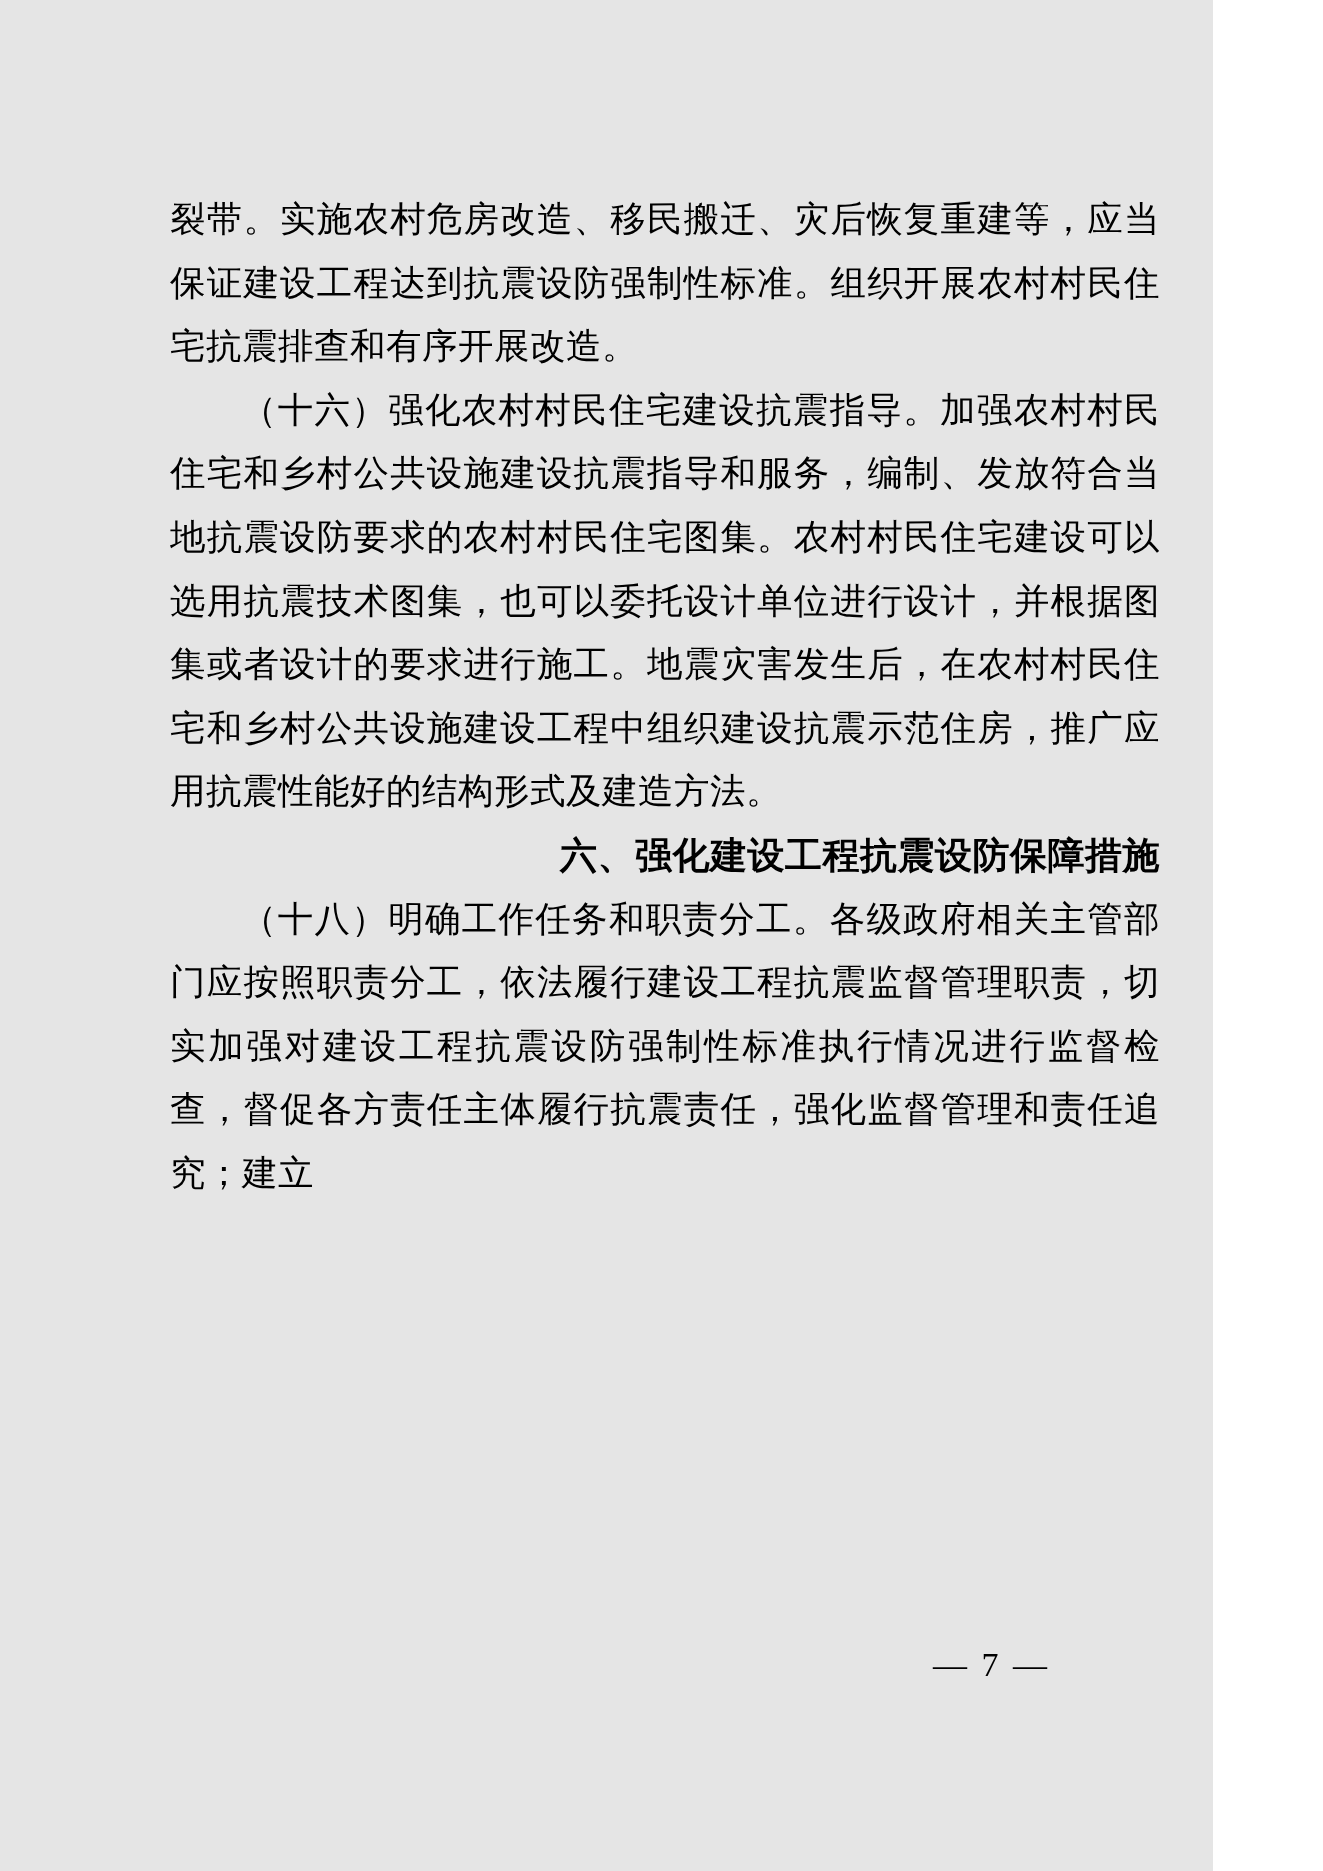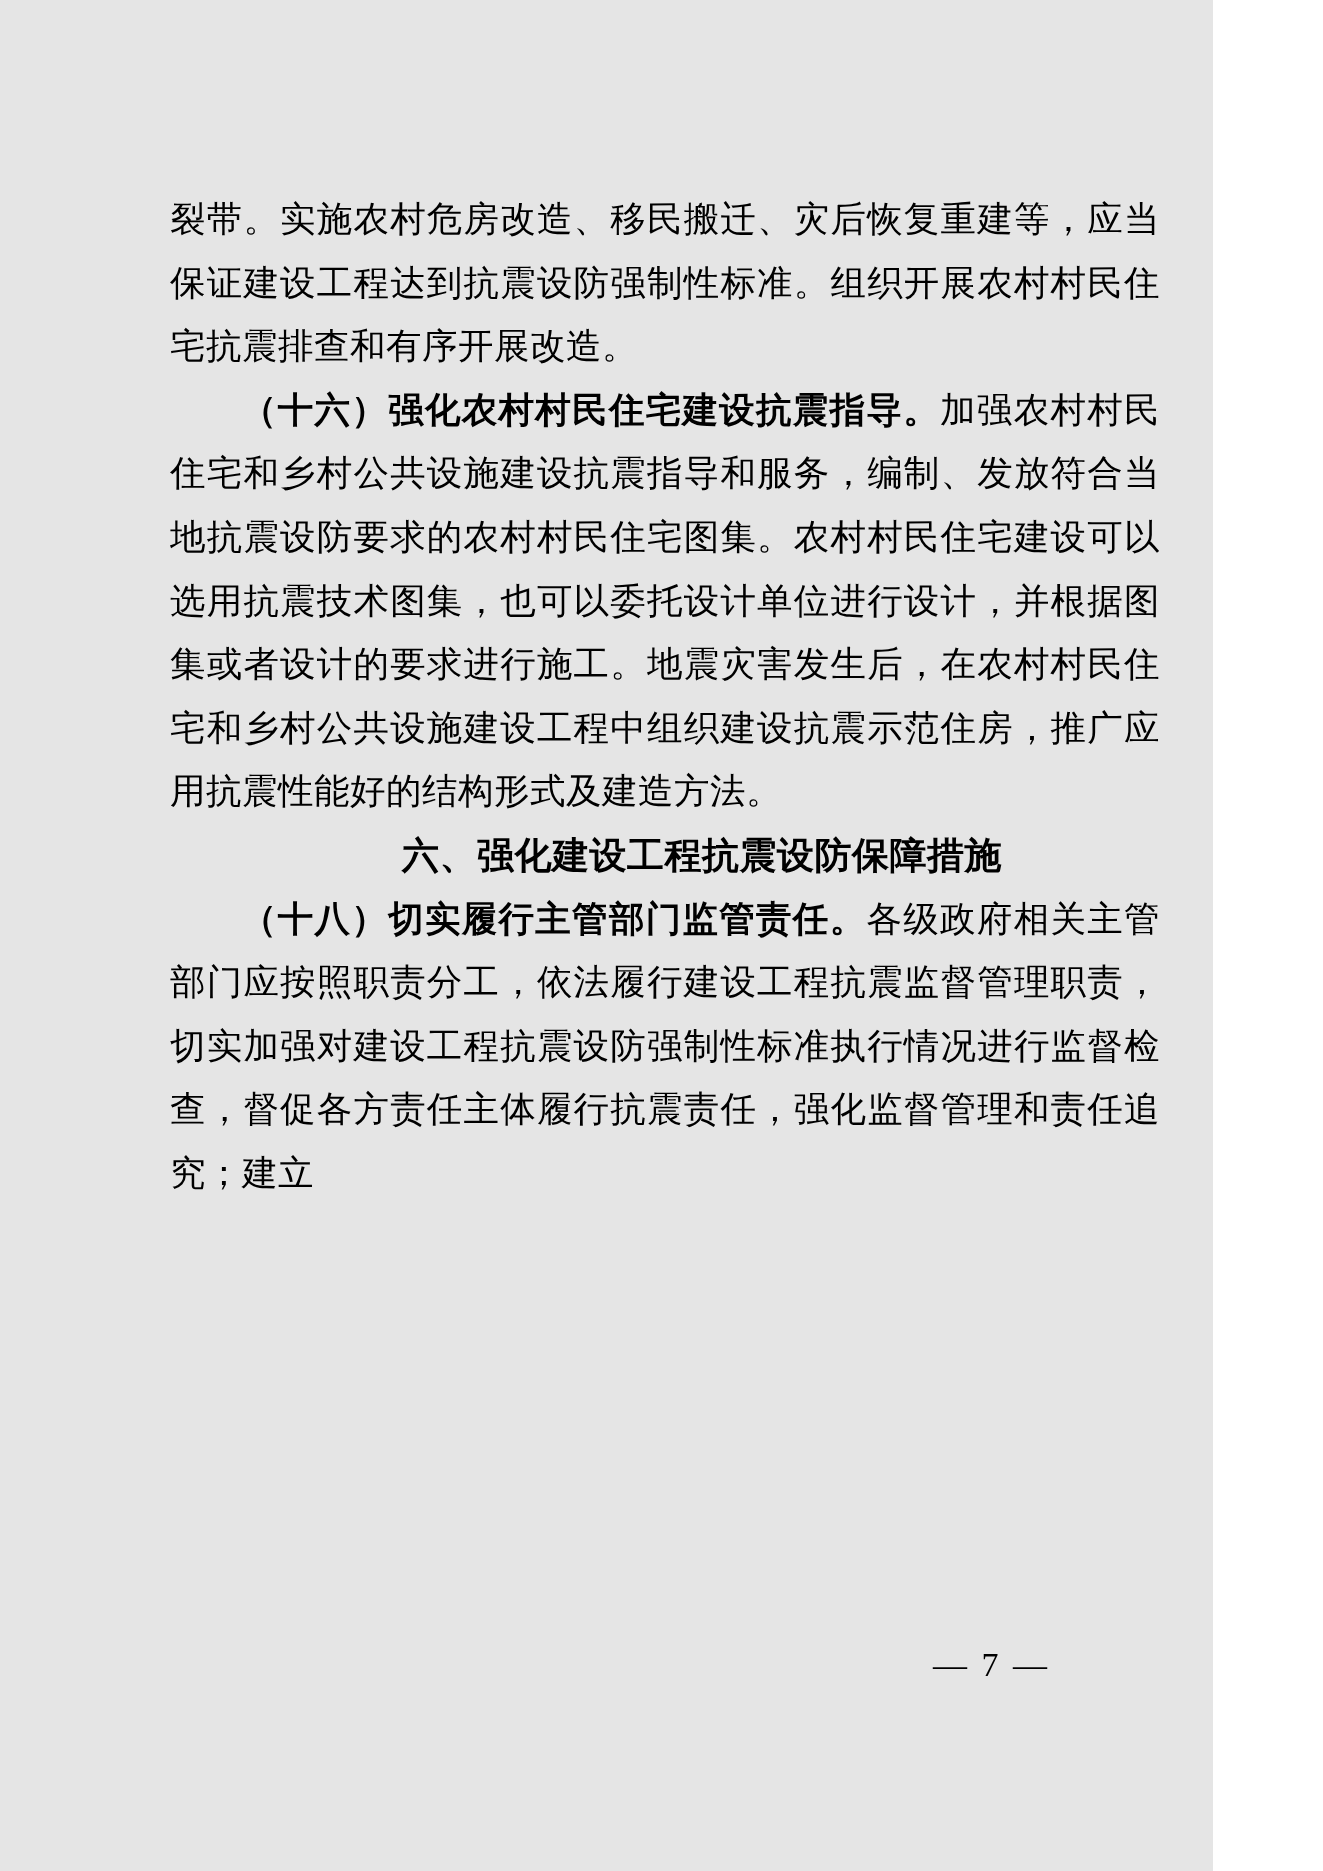--- a/index.html
+++ b/index.html
@@ -28,31 +28,31 @@
   }
   .para {
     margin: 0;
     padding: 0;
     text-indent: 2em;
   }
   .para.no-indent {
     text-indent: 0;
   }
   .lead {
-    font-weight: bold;
+    font-weight: normal;
   }
   .heading {
     margin: 0;
     padding: 0;
     text-indent: 2em;
     font-family: "Liberation Sans", "DejaVu Sans", sans-serif;
     font-weight: bold;
     font-size: 37px;
     line-height: 63.6px;
-    text-align: center;
+    text-align: right;
   }
   .footer {
     position: absolute;
     top: 1645px;
     right: 163px;
     font-size: 34px;
     line-height: 40px;
     color: #000000;
     letter-spacing: 3px;
     font-family: "Liberation Serif", "DejaVu Serif", serif;
@@ -64,18 +64,18 @@
 <div class="page">
   <div class="content">
 
     <p class="para no-indent">裂带。实施农村危房改造、移民搬迁、灾后恢复重建等，应当保证建设工程达到抗震设防强制性标准。组织开展农村村民住宅抗震排查和有序开展改造。</p>
 
     <p class="para"><span class="lead">（十六）强化农村村民住宅建设抗震指导。</span><span>加强农村村民住宅和乡村公共设施建设抗震指导和服务，编制、发放符合当地抗震设防要求的农村村民住宅图集。农村村民住宅建设可以选用抗震技术图集，也可以委托设计单位进行设计，并根据图集或者设计的要求进行施工。地震灾害发生后，在农村村民住宅和乡村公共设施建设工程中组织建设抗震示范住房，推广应用抗震性能好的结构形式及建造方法。</span></p>
 
     <h2 class="heading">六、强化建设工程抗震设防保障措施</h2>
 
 
-    <p class="para"><span class="lead">（十八）切实履行主管部门监管责任。</span><span>各级政府相关主管部门应按照职责分工，依法履行建设工程抗震监督管理职责，切实加强对建设工程抗震设防强制性标准执行情况进行监督检查，督促各方责任主体履行抗震责任，强化监督管理和责任追究；建立</span></p>
+    <p class="para"><span class="lead">（十八）明确工作任务和职责分工。</span><span>各级政府相关主管部门应按照职责分工，依法履行建设工程抗震监督管理职责，切实加强对建设工程抗震设防强制性标准执行情况进行监督检查，督促各方责任主体履行抗震责任，强化监督管理和责任追究；建立</span></p>
 
   </div>
 
   <div class="footer">— 7 —</div>
 </div>
 
 </body></html>

